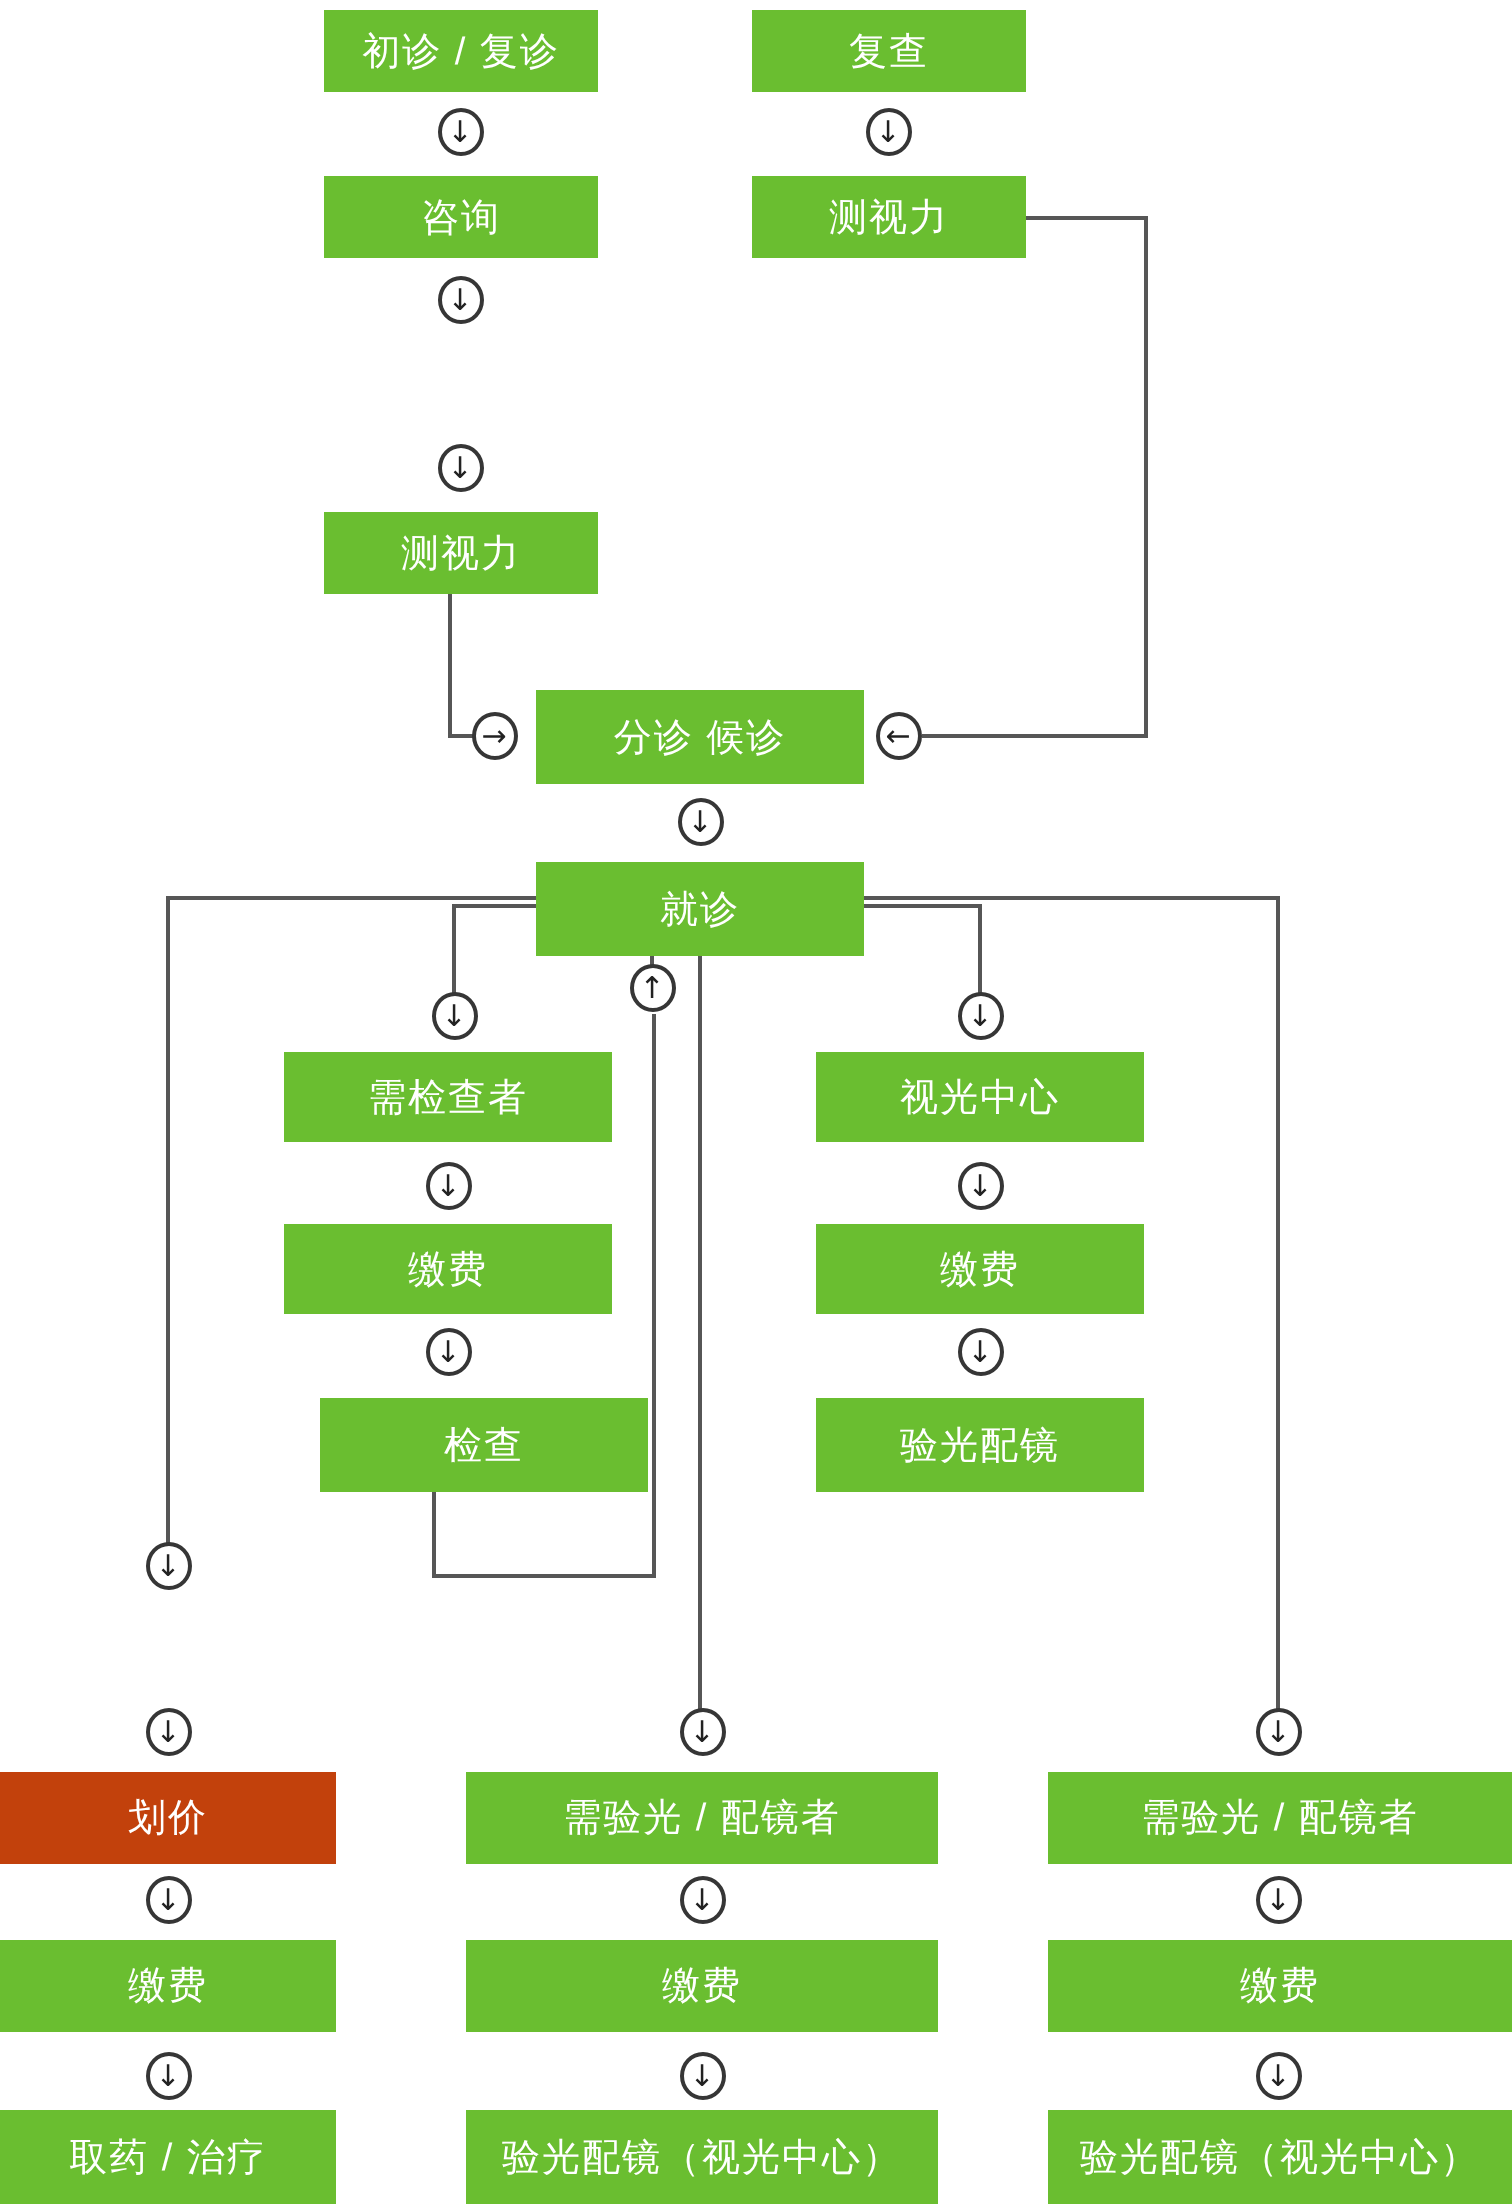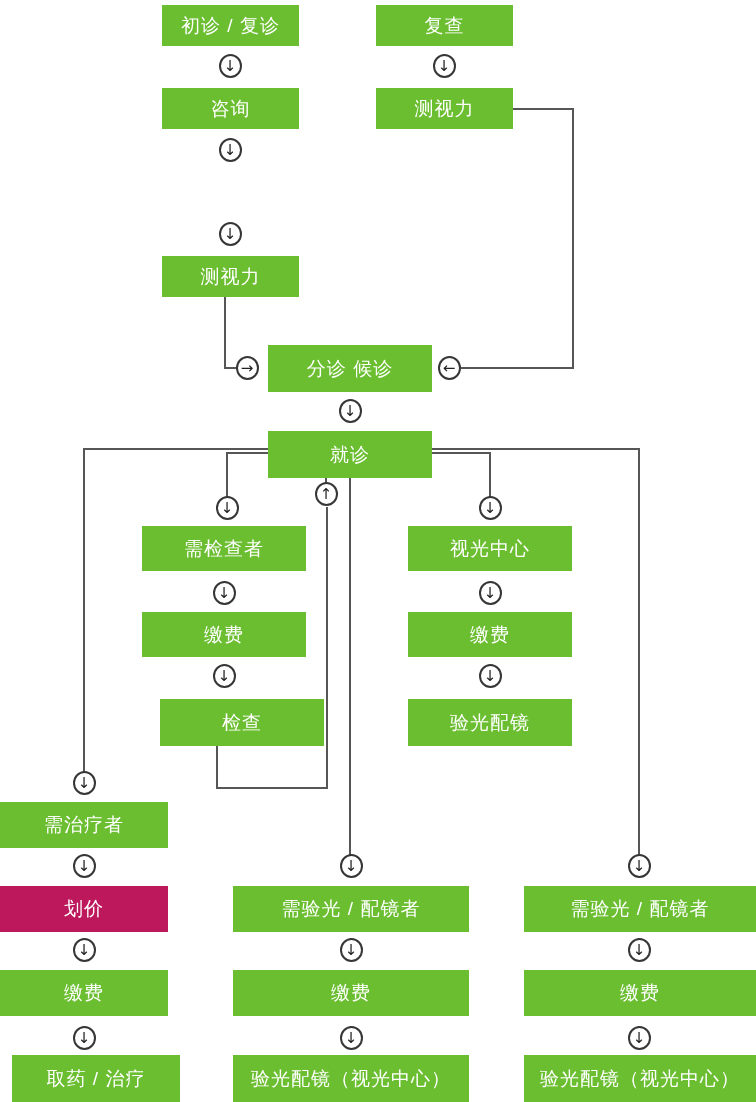--- a/index.html
+++ b/index.html
@@ -88,30 +88,27 @@
     </div>
     <div class="flow-node" style="left: 408px; top: 526px; width: 164px; height: 45px; background: rgb(106, 190, 48); color: rgb(255, 255, 255);">
       <span>视光中心</span>
     </div>
     <div class="flow-node" style="left: 408px; top: 612px; width: 164px; height: 45px; background: rgb(106, 190, 48); color: rgb(255, 255, 255);">
       <span>缴费</span>
     </div>
     <div class="flow-node" style="left: 408px; top: 699px; width: 164px; height: 47px; background: rgb(106, 190, 48); color: rgb(255, 255, 255);">
       <span>验光配镜</span>
     </div>
-    <div class="flow-node" style="left: 0px; top: 802px; width: 168px; height: 46px; background: rgb(106, 190, 48); color: rgb(255, 255, 255);">
-      <span>需治疗者</span>
-    </div>
-    <div class="flow-node" style="left: 0px; top: 886px; width: 168px; height: 46px; background: #be185d; color: rgb(255, 255, 255);">
+    <div class="flow-node" style="left: 0px; top: 886px; width: 168px; height: 46px; background: #c2410c; color: rgb(255, 255, 255);">
       <span>划价</span>
     </div>
     <div class="flow-node" style="left: 0px; top: 970px; width: 168px; height: 46px; background: rgb(106, 190, 48); color: rgb(255, 255, 255);">
       <span>缴费</span>
     </div>
-    <div class="flow-node" style="left: 12px; top: 1055px; width: 168px; height: 47px; background: rgb(106, 190, 48); color: rgb(255, 255, 255);">
+    <div class="flow-node" style="left: 0px; top: 1055px; width: 168px; height: 47px; background: rgb(106, 190, 48); color: rgb(255, 255, 255);">
       <span>取药 / 治疗</span>
     </div>
     <div class="flow-node" style="left: 233px; top: 886px; width: 236px; height: 46px; background: rgb(106, 190, 48); color: rgb(255, 255, 255);">
       <span>需验光 / 配镜者</span>
     </div>
     <div class="flow-node" style="left: 233px; top: 970px; width: 236px; height: 46px; background: rgb(106, 190, 48); color: rgb(255, 255, 255);">
       <span>缴费</span>
     </div>
     <div class="flow-node" style="left: 233px; top: 1055px; width: 236px; height: 47px; background: rgb(106, 190, 48); color: rgb(255, 255, 255);">
       <span>验光配镜（视光中心）</span>

